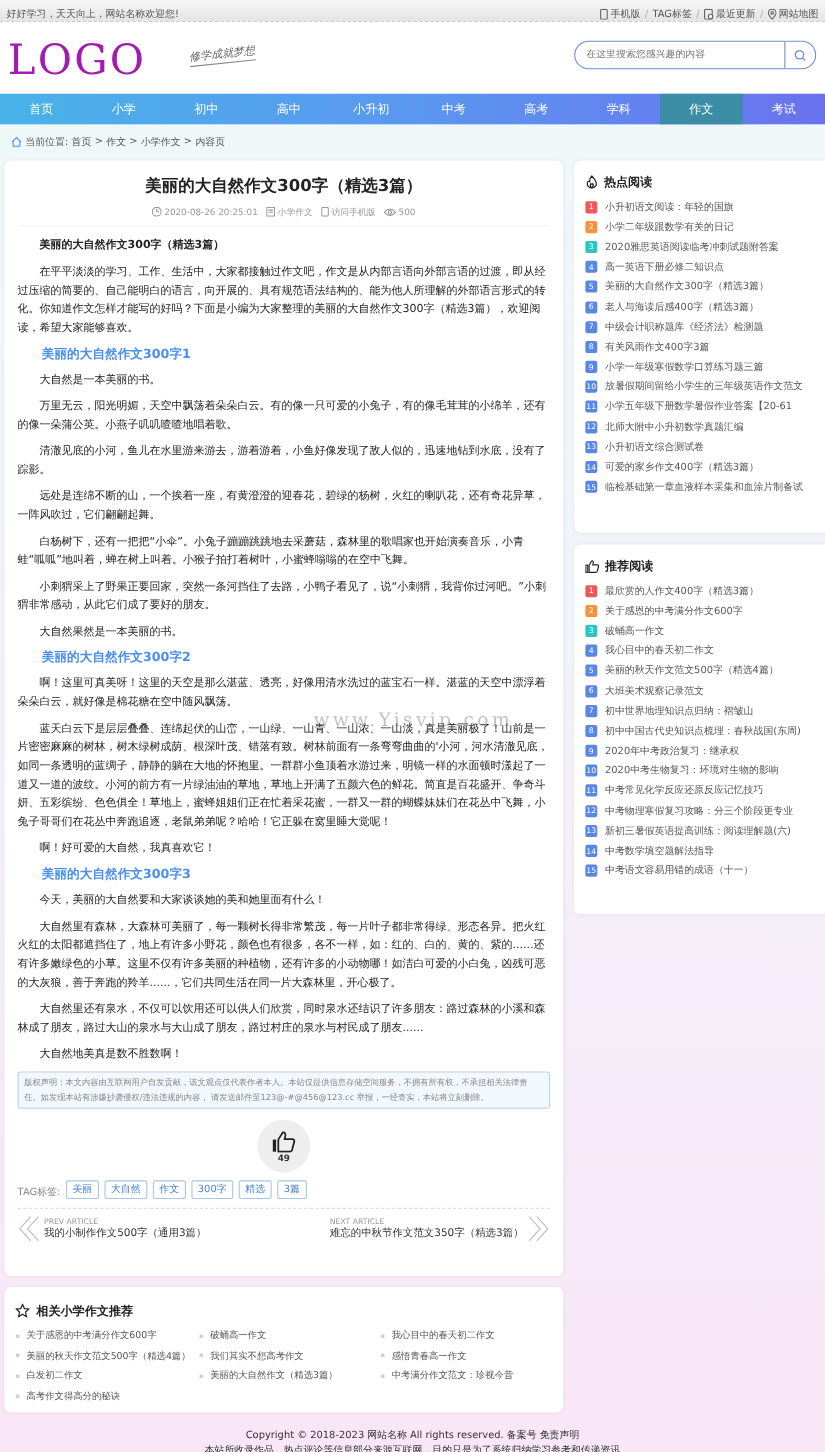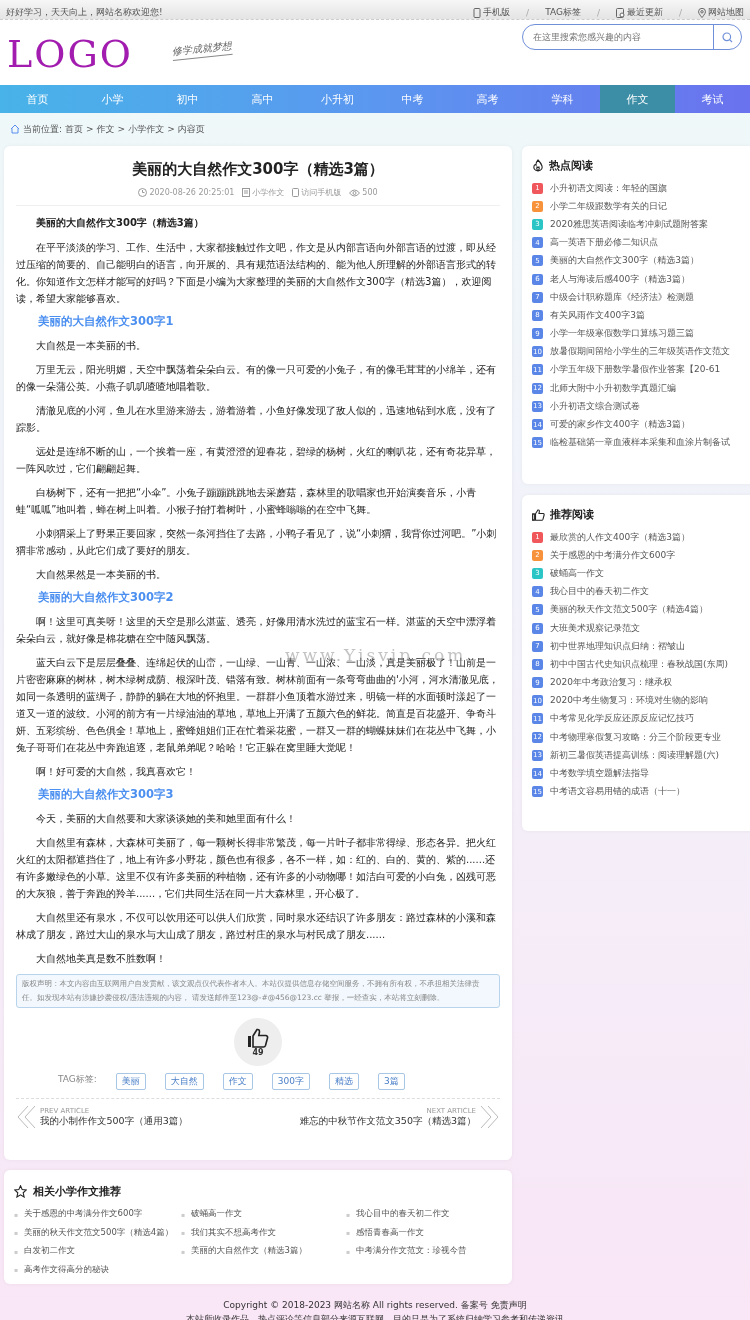--- a/index.html
+++ b/index.html
@@ -9,46 +9,46 @@
   font-size:10px; color:#333;
   background: linear-gradient(180deg, #eef9f9 0%, #f2f2fa 45%, #f9e6f6 100%);
   position:relative;
 }
 .topbar {
   height:20px; background:linear-gradient(180deg,#f6f6f6,#e4e4e4);
   border-bottom:1px dashed #ccc;
   display:flex; justify-content:space-between; align-items:flex-end; padding:0 6px;
   font-size:9px; color:#555;
 }
-.topbar .links { display:flex; align-items:center; gap:14px; }
+.topbar .links { display:flex; align-items:center; gap:2px; }
 .topbar .links span.sep { color:#aaa; margin:0 2px; }
 .topbar .links .lk { display:flex; align-items:center; gap:2px; }
 .header { height:65px; background:#fff; position:relative; }
 .logo { position:absolute; left:7px; top:12px; font-family:"DejaVu Serif","Liberation Serif",serif; font-size:38px; color:#a21caf; letter-spacing:2px; }
 .slogan { position:absolute; left:172px; top:22px; font-size:10px; color:#666; font-style:italic; transform:rotate(-6deg); border-bottom:1px solid #888; padding-bottom:1px; }
-.search { position:absolute; left:522px; top:4px; width:220px; height:26px; border:1.5px solid #6f8fd8; border-radius:14px; display:flex; align-items:center; background:#fff; }
+.search { position:absolute; left:522px; top:17px; width:220px; height:26px; border:1.5px solid #6f8fd8; border-radius:14px; display:flex; align-items:center; background:#fff; }
 .search input { border:none; outline:none; background:transparent; flex:1; font-size:9px; padding-left:10px; color:#777; font-family:"DejaVu Sans",sans-serif; }
 .search .sbtn { width:28px; height:100%; border-left:1.5px solid #6f8fd8; display:flex; align-items:center; justify-content:center; }
 .nav { height:28px; display:flex; background:linear-gradient(90deg,#48b3e8 0%,#5b97f0 50%,#6a72ee 100%); }
 .nav a { flex:1; display:flex; align-items:center; justify-content:center; color:#fff; font-size:11px; text-decoration:none; }
 .nav a.active { background:#3b8ea6; }
 .breadcrumb { height:32px; display:flex; align-items:center; padding-left:10px; font-size:9px; color:#555; gap:3px; }
 .card { background:#fff; border-radius:6px; box-shadow:0 0 4px rgba(0,0,0,0.05); position:absolute; }
 .article { left:4px; top:146px; width:508px; height:1014px; padding:0 12px; }
 .art-title { text-align:center; font-size:15px; font-weight:bold; color:#222; margin-top:14px; }
 .meta { display:flex; justify-content:center; gap:8px; font-size:8px; color:#999; margin-top:8px; align-items:center; }
 .meta span { display:flex; align-items:center; gap:2px; }
 .meta-line { border-bottom:1px solid #f0f0f0; margin:7px 0 8px; }
 .content p { font-size:10px; line-height:17px; margin-bottom:7px; text-indent:20px; color:#222; }
 .content p.lead { font-weight:bold; margin-bottom:8px; }
 .content h3 { font-size:11.5px; color:#4b8ff0; margin:2px 0 8px 22px; font-weight:bold; }
 .copyright { border:1px solid #b8d4ec; background:#f2f8fd; border-radius:3px; font-size:7.5px; line-height:14px; color:#888; padding:2px 5px; margin-top:6px; }
 .like { width:48px; height:48px; border-radius:50%; background:#eee; margin:10px auto 0; display:flex; flex-direction:column; align-items:center; justify-content:center; }
 .like .cnt { font-size:8px; font-weight:bold; color:#333; }
-.tags { display:flex; align-items:flex-start; gap:19px; margin-top:7px; font-size:9px; color:#888;margin-left:42px; }
+.tags { display:flex; align-items:flex-end; gap:5px; margin-top:7px; font-size:9px; color:#888; }
 .tags .tag { border:1px solid #a8c6e6; color:#4a7fc8; padding:1px 5px; border-radius:2px; font-size:9px; }
 .divider { border-bottom:1px dashed #ddd; margin:8px 0 6px; }
 .prevnext { display:flex; justify-content:space-between; align-items:center; }
 .pn { display:flex; align-items:center; gap:4px; }
 .pn .lbl { font-size:7px; color:#999; }
 .pn .ttl { font-size:9.5px; color:#333; }
 .side { left:522px; width:256px; padding:8px 10px; }
 .side h4 { font-size:11px; font-weight:bold; color:#222; display:flex; align-items:center; gap:5px; margin:4px 0 6px; }
 .side ul { list-style:none; }
 .side li { display:flex; align-items:center; height:18.2px; font-size:9px; color:#555; white-space:nowrap; overflow:hidden; }
@@ -221,21 +221,21 @@
   <div class="prevnext">
     <a class="pn">
       <svg width="20" height="24" viewBox="0 0 20 24">
           <path d="M12 1 L2 12 L12 23 M19 1 L9 12 L19 23" fill="none" stroke="#bbb"></path>
         </svg>
       <div>
         <div class="lbl">PREV ARTICLE</div>
         <div class="ttl">我的小制作作文500字（通用3篇）</div>
       </div>
     </a>
-    <a class="pn" style="text-align:right;">
+    <a class="pn" style="text-align:left;">
       <div>
         <div class="lbl">NEXT ARTICLE</div>
         <div class="ttl">难忘的中秋节作文范文350字（精选3篇）</div>
       </div>
       <svg width="20" height="24" viewBox="0 0 20 24">
           <path d="M1 1 L11 12 L1 23 M8 1 L18 12 L8 23" fill="none" stroke="#bbb"></path>
         </svg>
     </a>
   </div>
 </div>

